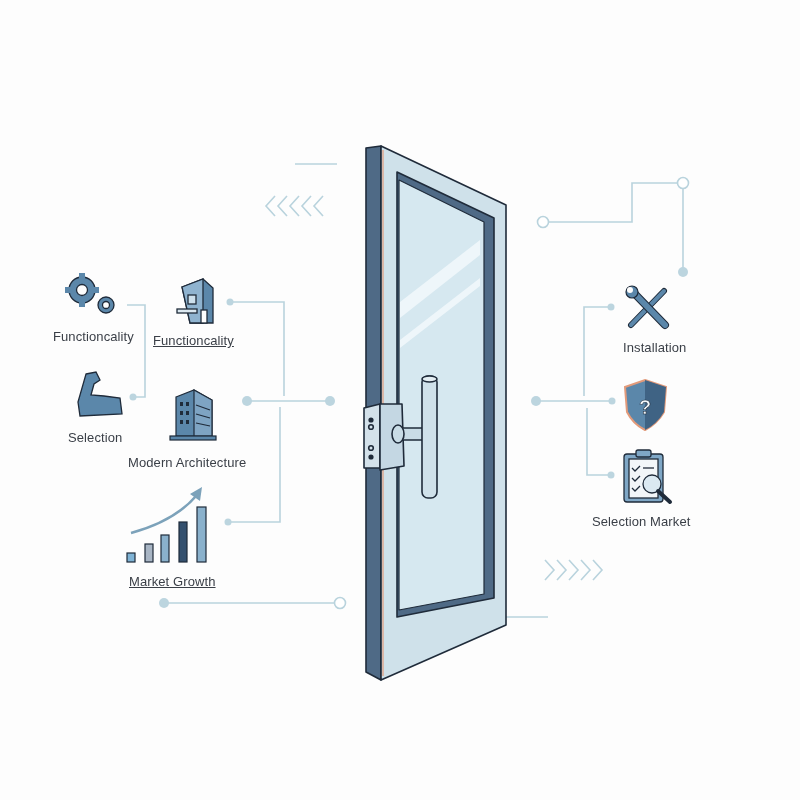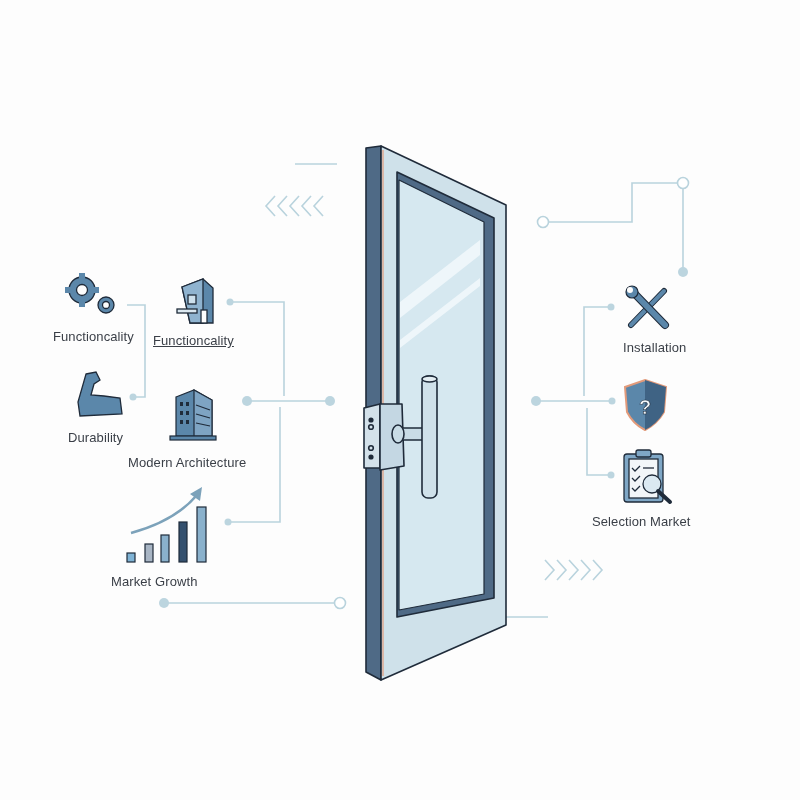--- a/index.html
+++ b/index.html
@@ -167,18 +167,18 @@
     <rect x="636" y="450" width="15" height="7" rx="2" fill="#7fa7c6"></rect>
     <path d="M632,468 l3,3 l5,-5 M632,478 l3,3 l5,-5 M632,488 l3,3 l5,-5" fill="none"></path>
     <line x1="643" y1="468" x2="654" y2="468"></line>
     <circle cx="652" cy="484" r="9" fill="#dbe9f2"></circle>
     <line x1="658" y1="491" x2="670" y2="502" stroke-width="4" stroke-linecap="round"></line>
   </g>
 </svg>
 
 <span class="label" style="left:53px;top:329px;">Functioncality</span>
 <span class="label" style="left:153px;top:333px;text-decoration:underline;">Functioncality</span>
-<span class="label" style="left:68px;top:430px;">Durability</span>
+<span class="label" style="left:68px;top:430px;">Selection</span>
 <span class="label" style="left:128px;top:455px;">Modern Architecture</span>
-<span class="label" style="left:111px;top:574px;">Market Growth</span>
+<span class="label" style="left:129px;top:574px;text-decoration:underline;">Market Growth</span>
 <span class="label" style="left:615px;top:340px;margin-left:8px;">Installation</span>
 <span class="label" style="left:592px;top:514px;">Selection Market</span>
 </div>
 
 </body></html>

